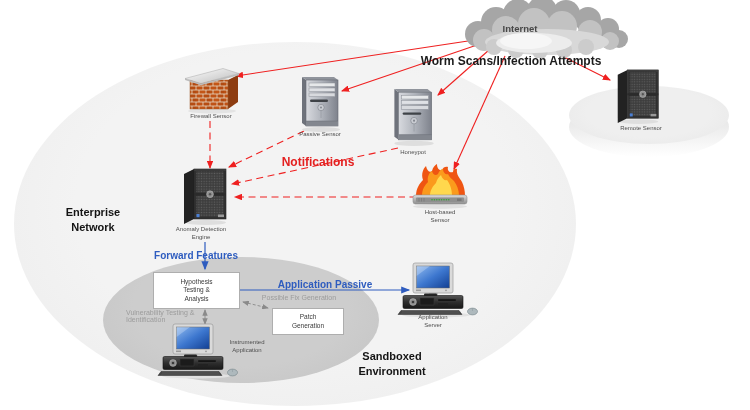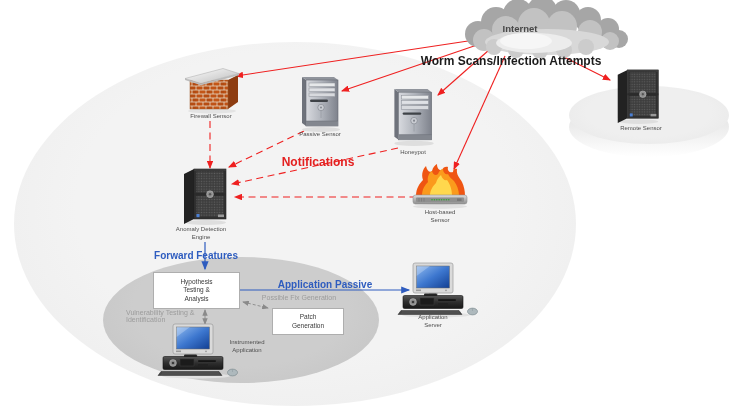--- a/index.html
+++ b/index.html
@@ -288,20 +288,22 @@
 
   <div class="node-box hypothesis-box">
     <span class="inner">Hypothesis Testing &amp; Analysis</span>
   </div>
   <div class="node-box patch-box">
     <span class="inner">Patch Generation</span>
   </div>
 
   <div class="lbl lbl-internet center nowrap" style="left:520px;top:23px">Internet</div>
   <div class="lbl lbl-worm center nowrap" style="left:511px;top:54px">Worm Scans/Infection Attempts</div>
+  <div class="lbl lbl-zone center" style="left:93px;top:205px;width:66px">Enterprise Network</div>
+  <div class="lbl lbl-zone center" style="left:392px;top:349px;width:82px">Sandboxed Environment</div>
   <div class="lbl lbl-red center nowrap" style="left:318px;top:155px">Notifications</div>
   <div class="lbl lbl-blue center nowrap" style="left:196px;top:250px">Forward Features</div>
   <div class="lbl lbl-blue center nowrap" style="left:325px;top:279px">Application Passive</div>
   <div class="lbl lbl-gray center nowrap" style="left:299px;top:294px">Possible Fix Generation</div>
   <div class="lbl lbl-gray" style="left:126px;top:309px;width:88px;text-align:left">Vulnerability Testing &amp; Identification</div>
 
   <div class="lbl cap center nowrap" style="left:211px;top:113px">Firewall Sensor</div>
   <div class="lbl cap center nowrap" style="left:320px;top:131px">Passive Sensor</div>
   <div class="lbl cap center nowrap" style="left:413px;top:149px">Honeypot</div>
   <div class="lbl cap center" style="left:201px;top:226px;width:62px">Anomaly Detection Engine</div>

